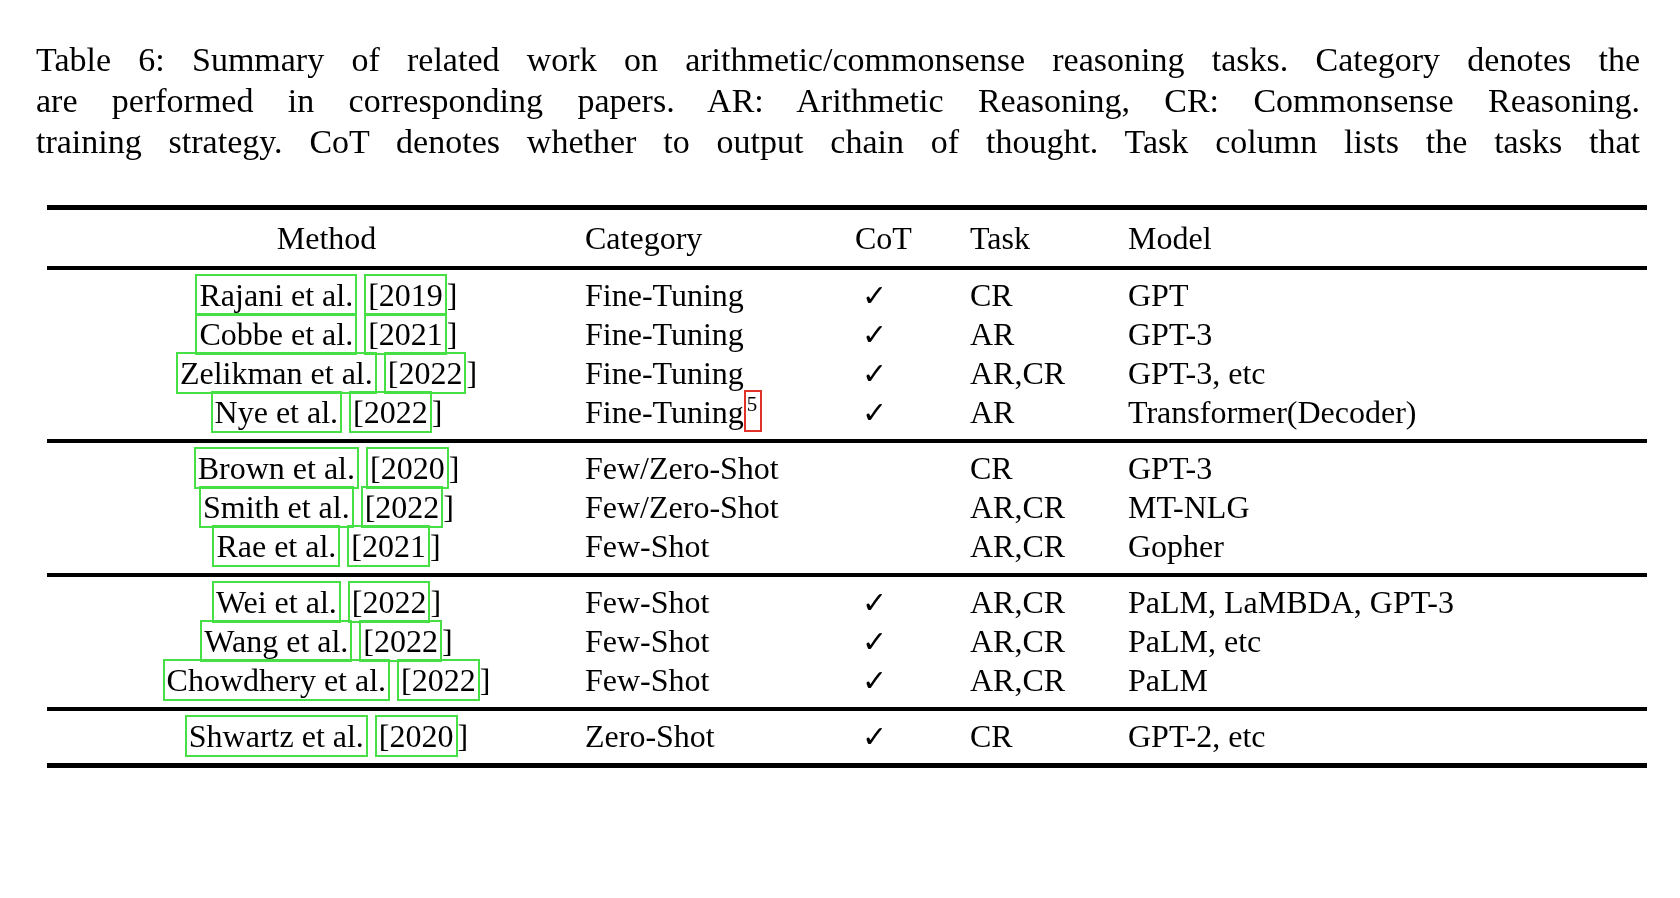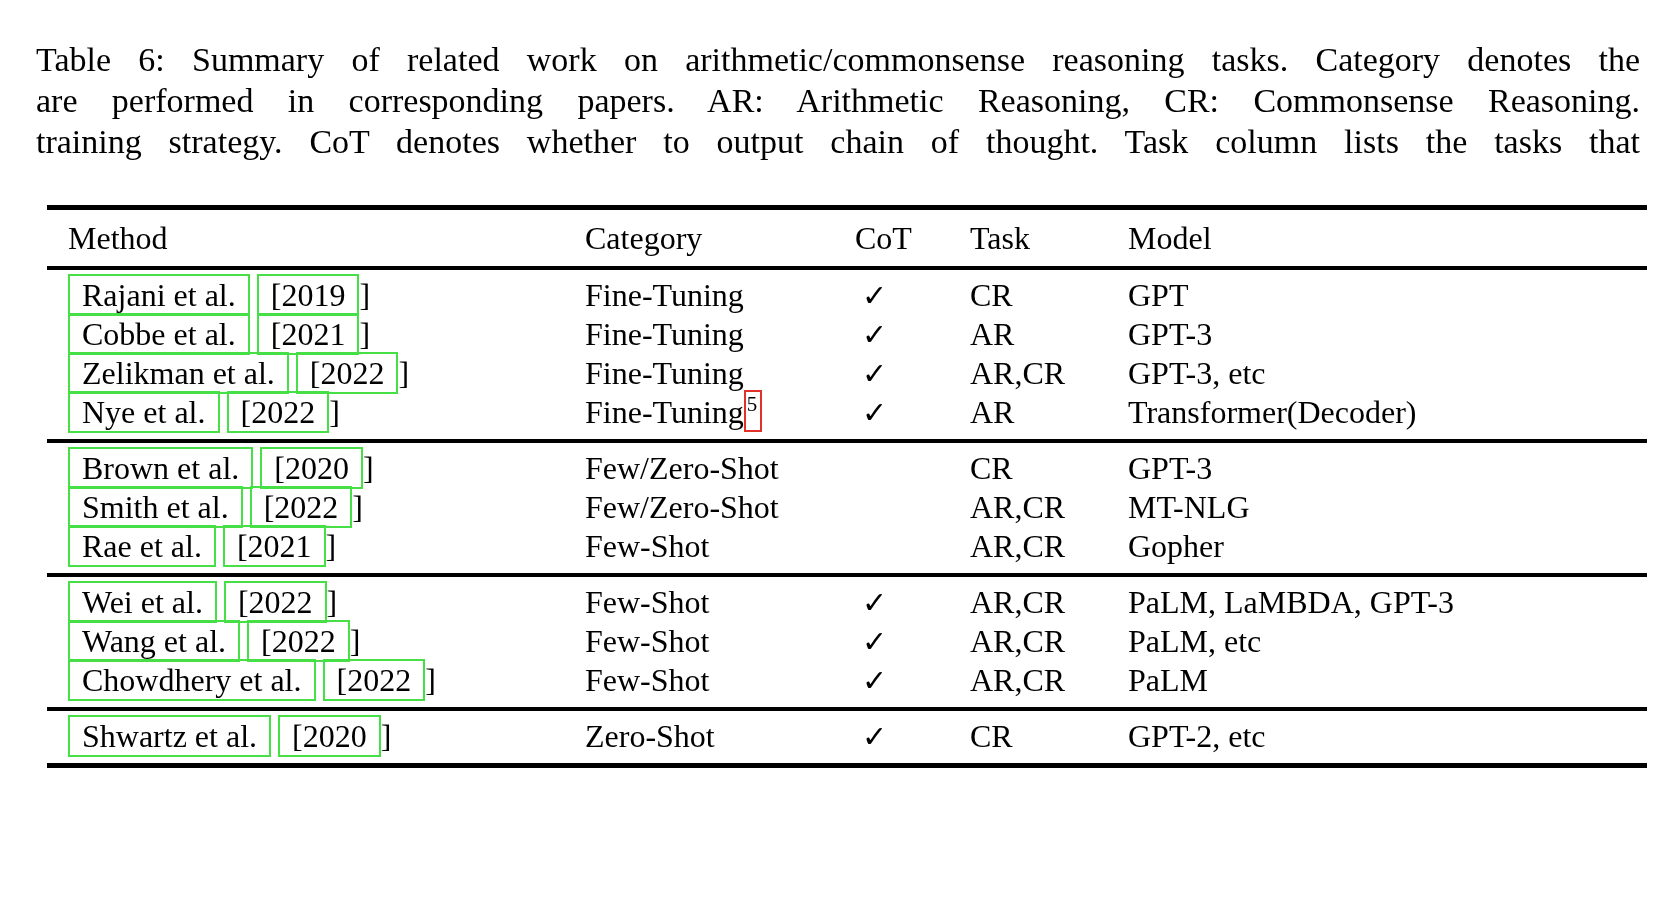--- a/index.html
+++ b/index.html
@@ -29,30 +29,30 @@
   col.w-model { width: 519px; }
 
   thead tr { border-bottom: 4px solid #000; }
   tbody.group { border-top: 4px solid #000; }
 
   th, td {
     text-align: left; font-weight: normal; vertical-align: baseline;
     padding: 0; line-height: 38px; white-space: nowrap; overflow: visible;
   }
   th { padding-top: 9px; padding-bottom: 9px; }
-  th.c-method, td.c-method { padding-left: 21px; }
+  th.c-method, td.c-method { padding-left: 21px; text-align: center; }
   tbody.group tr:first-child td { padding-top: 6px; }
   tbody.group tr:last-child td { padding-bottom: 7px; }
 
   .check { margin-left: 7px; font-family: "DejaVu Sans", sans-serif; font-size: 30px; }
 
   
   .green-box {
     border: 2px solid var(--link-green, #46df46);
-    padding: 1px 12px;
+    padding: 1px 2px;
     margin-top: 20px;
   }
   .year-link { margin-left: 7px; }
   .red-box {
     border: 2px solid var(--link-red, #e1322a);
     font-size: 21px; line-height: 0;
     padding: 0 3px 14px 1px;
     vertical-align: 12px;
   }
 </style>

